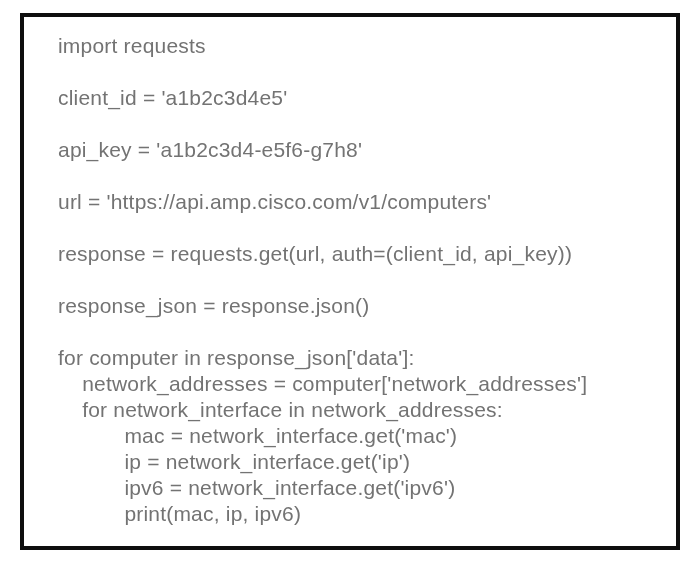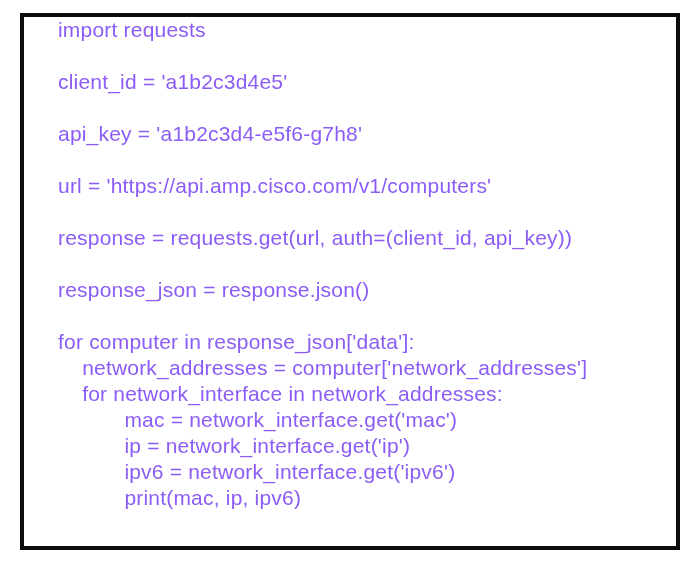--- a/index.html
+++ b/index.html
@@ -21,26 +21,26 @@
     left: 20px;
     top: 13px;
     width: 660px;
     height: 537px;
     box-sizing: border-box;
     border: 4px solid #0e0e0e;
     background: #ffffff;
   }
   .code-block {
     margin: 0;
-    padding: 0 10px 0 34px;
+    padding: 16px 10px 0 34px;
     font-family: "Liberation Sans", "DejaVu Sans", sans-serif;
     font-size: 21px;
     line-height: 26px;
     letter-spacing: 0.2px;
-    color: #8b5cf6;
+    color: #737373;
     white-space: pre;
     -webkit-font-smoothing: antialiased;
   }
 </style>
 </head>
 <body>
 
 <div class="page">
   <div class="code-panel">
     <pre class="code-block">import requests

